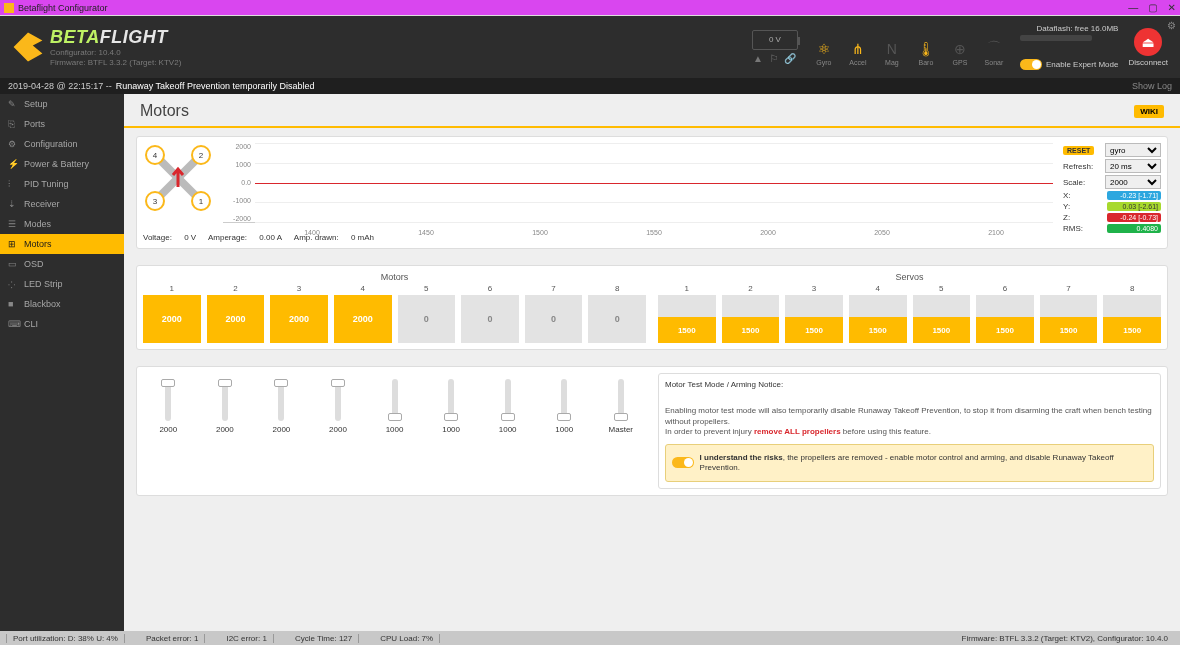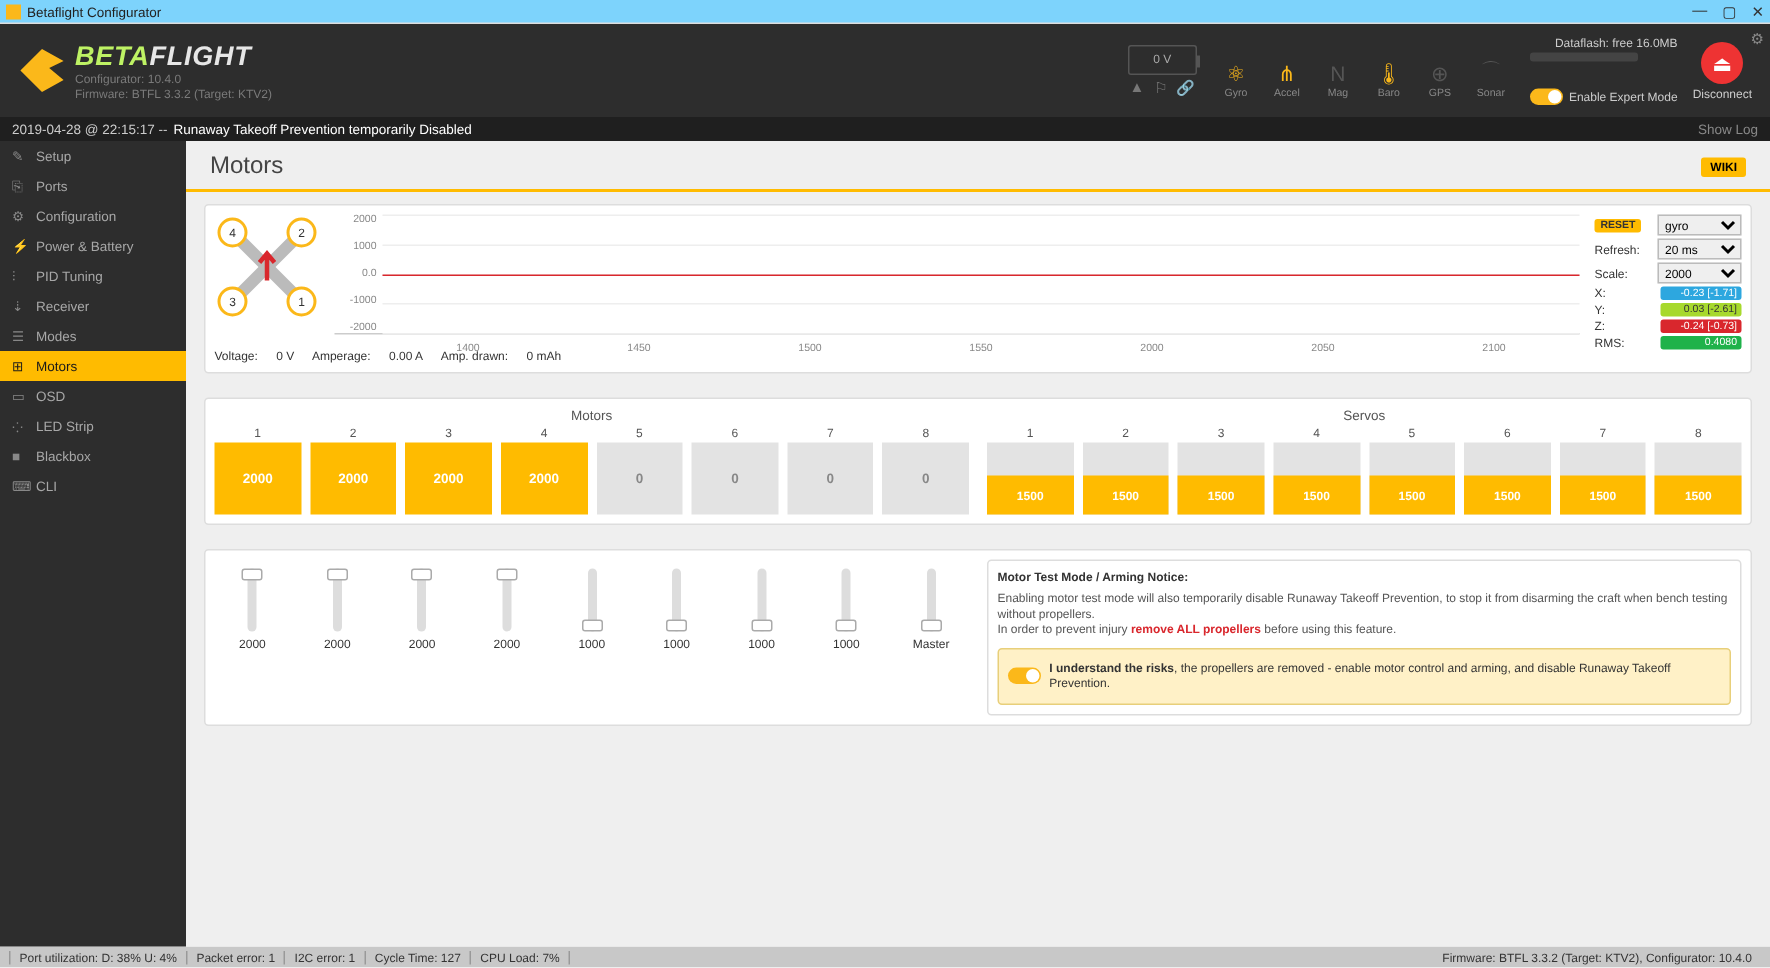--- a/index.html
+++ b/index.html
@@ -1,17 +1,17 @@
 <!DOCTYPE html>
 <html><head>
 <meta charset="utf-8">
 <style>
 * { box-sizing: border-box; margin: 0; padding: 0; }
 html, body { width: 1180px; height: 645px; font-family: Arial, sans-serif; font-size: 9px; color: #333; background: #fff; overflow: hidden; }
-.titlebar { height: 16px; background: #7dd3fc; border-bottom: 1px solid #ddd; display: flex; align-items: center; padding: 0 4px; }
+.titlebar { height: 16px; background: #d946ef; border-bottom: 1px solid #ddd; display: flex; align-items: center; padding: 0 4px; }
 .titlebar .ico { width: 10px; height: 10px; background: #fbb81a; margin-right: 4px; }
 .titlebar .title { font-size: 9px; color: #222; }
 .titlebar .winbtns { margin-left: auto; display: flex; gap: 10px; font-size: 10px; }
 .header { height: 62px; background: #2d2d2d; display: flex; align-items: center; padding: 0 12px; position: relative; }
 .logo-wrap { display: flex; align-items: center; gap: 6px; }
 .logo-icon { width: 32px; height: 32px; }
 .logo-text { display: flex; flex-direction: column; }
 .brand { font-size: 18px; font-weight: bold; font-style: italic; letter-spacing: 0.5px; }
 .brand .b1 { color: #bef264; } .brand .b2 { color: #e6e6e6; }
 .subver { font-size: 8px; color: #7a7a7a; line-height: 1.2; }
@@ -80,24 +80,24 @@
 .sliders-section { display:flex; gap:12px; }
 .slider-col { flex:1; max-width:52%; }
 .slider-row { display:flex; gap:6px; padding-top:6px; }
 .slider-item { flex:1; display:flex; flex-direction:column; align-items:center; gap:4px; }
 .vslider { width:6px; height:42px; background:#ddd; position:relative; border-radius:3px; }
 .vslider .thumb { position:absolute; left:-4px; width:14px; height:8px; background:#fff; border:1px solid #aaa; border-radius:2px; }
 .vslider.max .thumb { top:0; } .vslider.min .thumb { bottom:0; }
 .slider-label { font-size:8px; color:#333; }
 .notice-col { flex:1; }
 .notice-box { border:1px solid #ddd; border-radius:3px; padding:6px; font-size:8px; color:#555; line-height:1.3; }
-.notice-title { font-weight:bold; color:#333; margin-bottom:4px; }
+.notice-title { font-weight:normal; color:#333; margin-bottom:16px; }
 .notice-box .warn { color:#d9272d; font-weight:bold; }
 .notice-confirm { margin-top:6px; background:#fff1c7; border:1px solid #e8cf7a; border-radius:3px; padding:8px 6px; display:flex; align-items:center; gap:6px; font-size:8px; color:#333; }
-.footer { height:14px; background:#c8c8c8; color:#333; font-size:8px; display:flex; align-items:center; padding:0 6px; }
+.footer { height:14px; background:#c8c8c8; color:#333; font-size:8px; display:flex; align-items:center; padding:0 6px;gap:15px; }
 .footer .cell { border-right:1px solid #999; padding:0 6px; }
 .footer .cell:first-child { border-left:1px solid #999; }
 .footer .right { margin-left:auto; padding:0 6px; }
 </style>
 </head>
 <body>
 
 <div class="titlebar">
   <div class="ico"></div>
   <span class="title">Betaflight Configurator</span>

